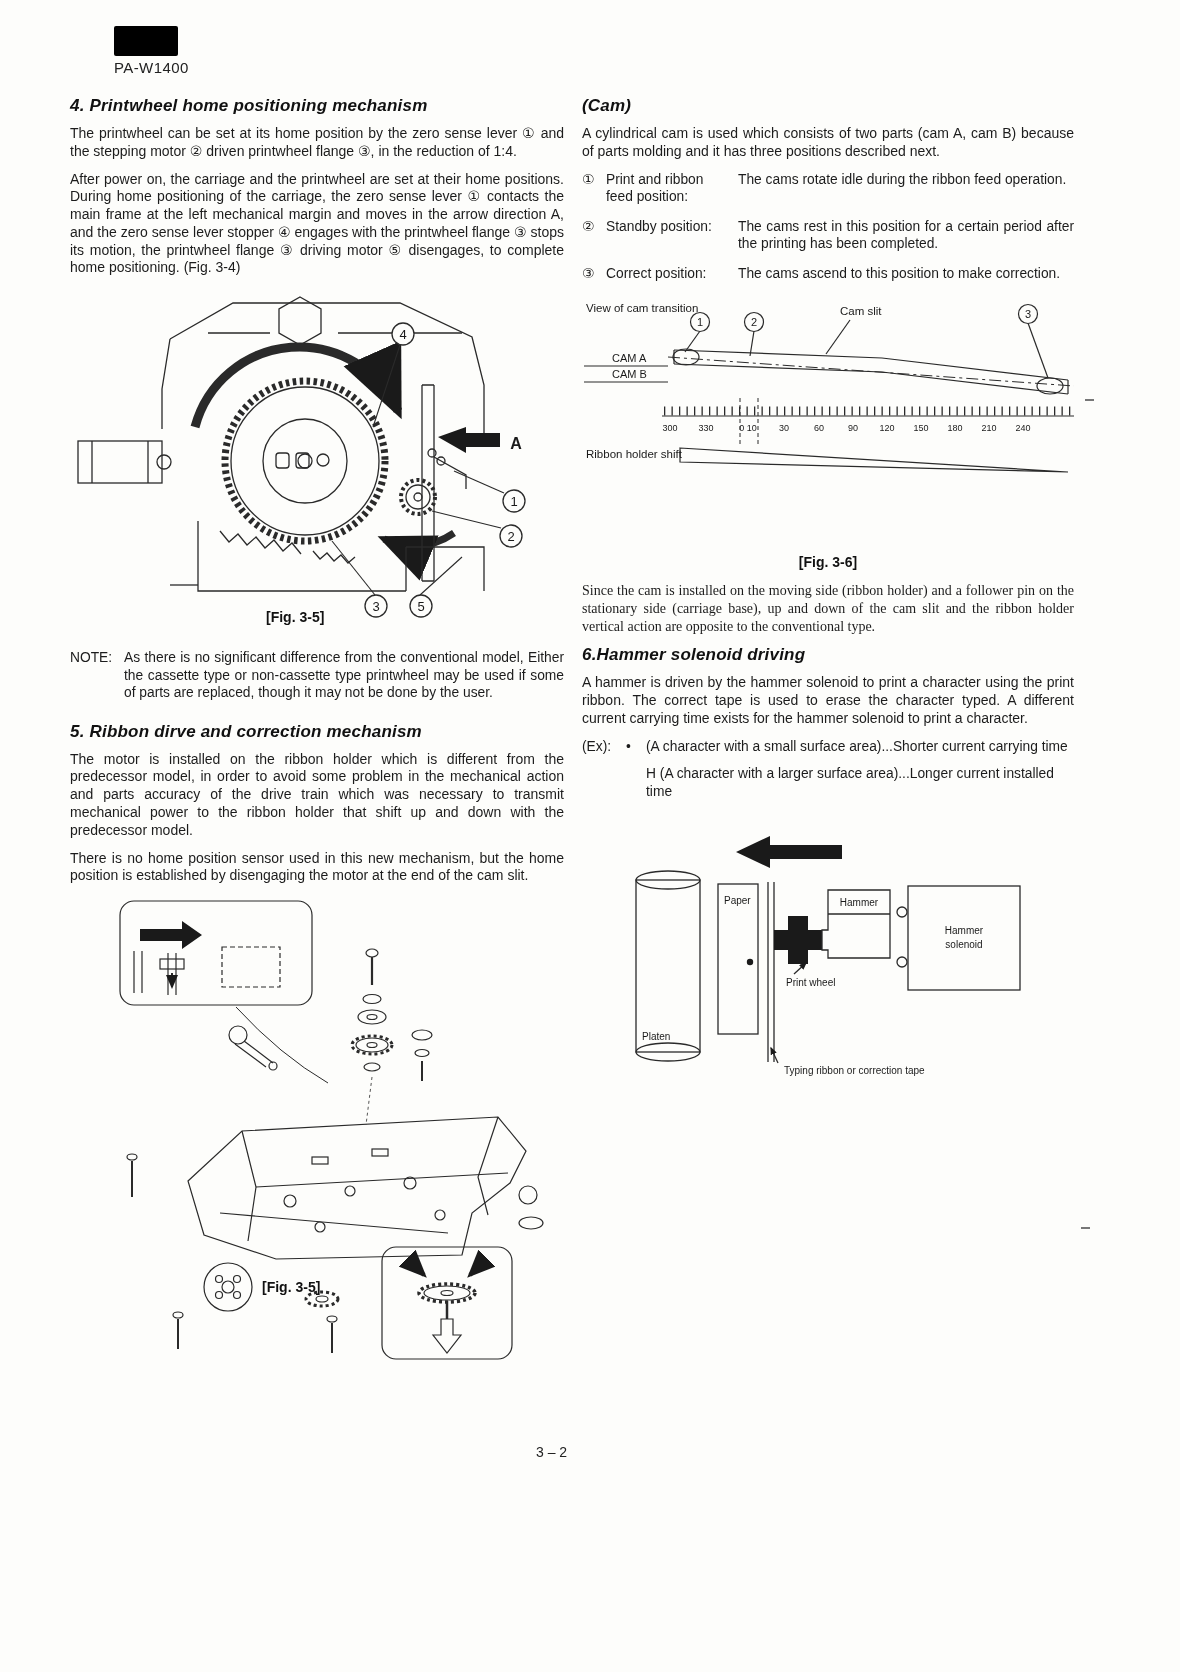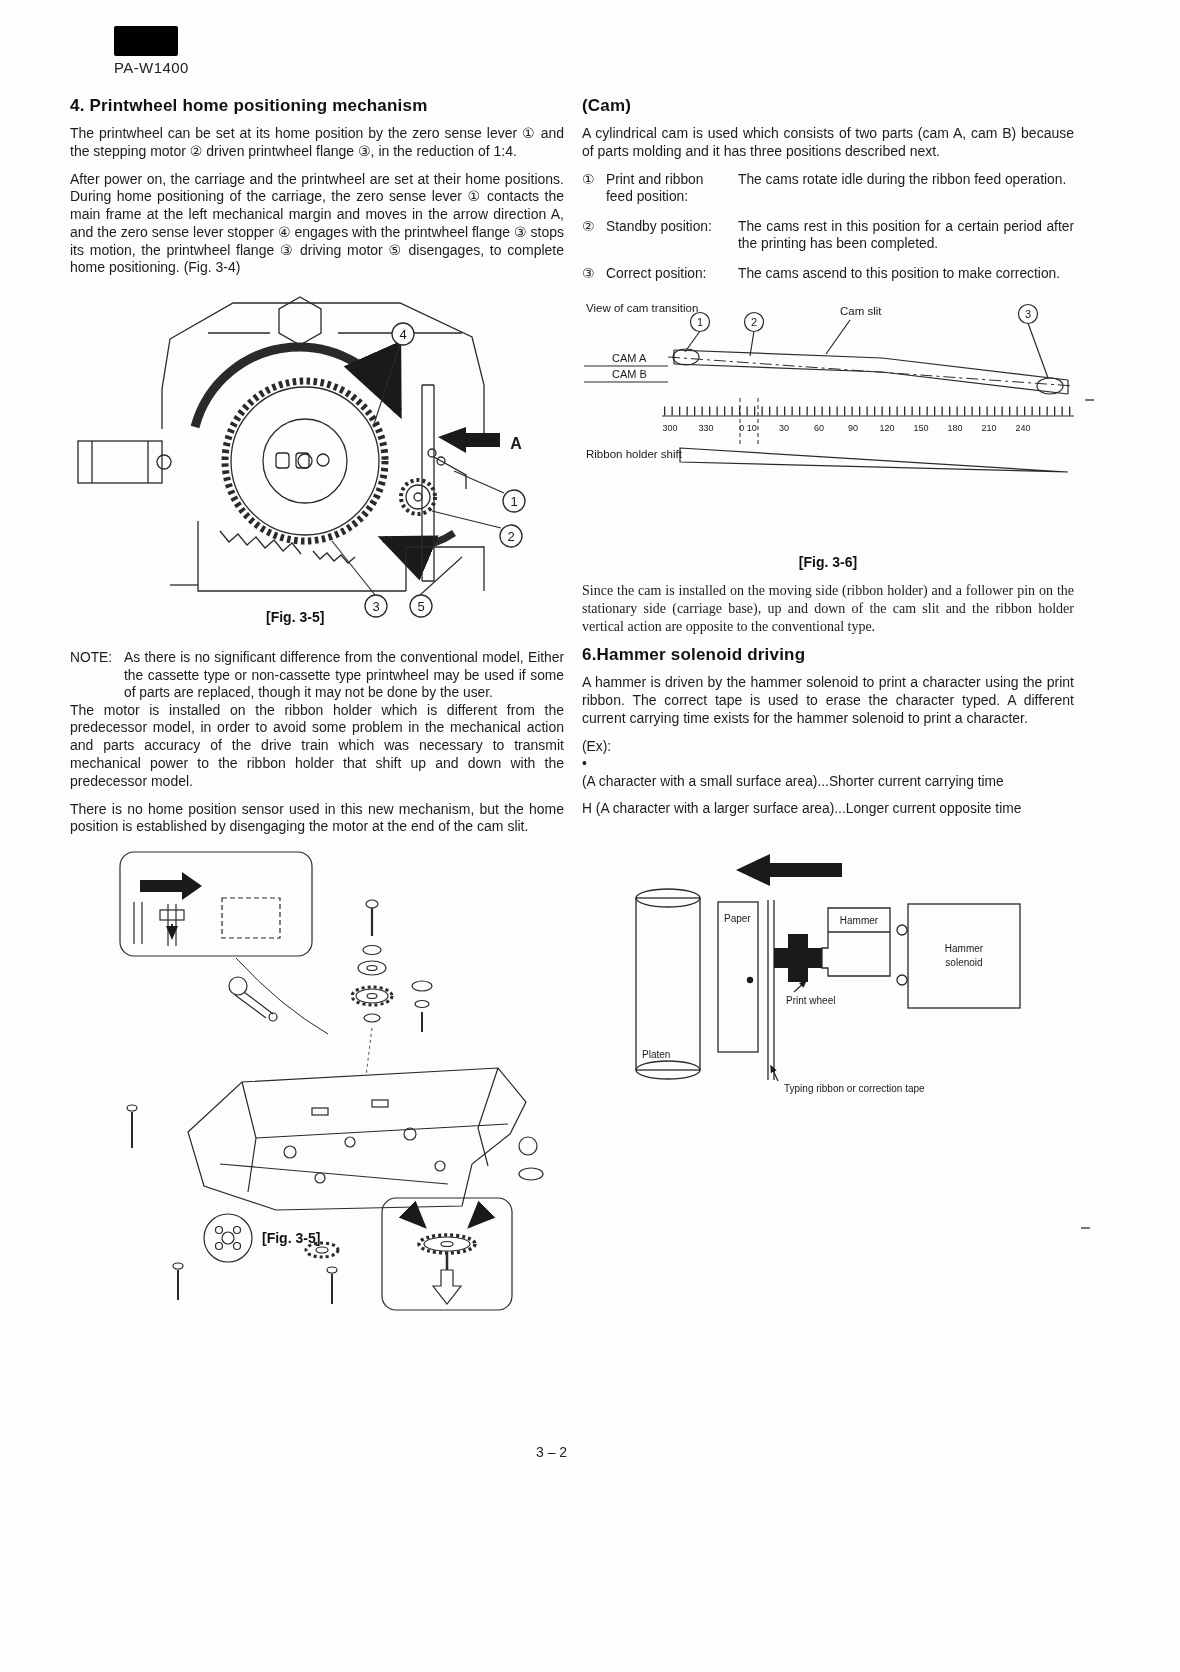--- a/index.html
+++ b/index.html
@@ -10,21 +10,21 @@
     color:#1c1c1c; background:#fdfdfb;
   }
   .logo-block { position:absolute; left:114px; top:26px; }
   .logo-box { width:64px; height:30px; background:#000; border-radius:2px; }
   .model-label { font-size:15px; margin-top:3px; letter-spacing:.4px; color:#222; }
 
   .col { position:absolute; top:96px; }
   .col-left  { left:70px;  width:494px; }
   .col-right { left:582px; width:492px; }
 
-  h2 { font-size:17px; font-weight:bold; color:#111; margin-bottom:9px; letter-spacing:.2px; }
+  h2 { font-size:17px; font-weight:bold; color:#111; margin-bottom:9px; letter-spacing:.2px;font-style:italic; }
   p.body-text { font-size:14px; line-height:1.27; text-align:justify; margin-bottom:10px; }
 
   .note { display:flex; gap:8px; font-size:13.8px; line-height:1.27; margin-top:16px; }
   .note-label { flex:none; width:46px; }
   .note-text { flex:1; text-align:justify; }
 
   .h5 { margin-top:20px; }
   .h6 { margin-top:10px; }
 
   figure { position:relative; }
@@ -35,21 +35,21 @@
   .fig35 .fig-caption { position:absolute; left:192px; top:354px;margin-top:30px; }
   .fig36 { margin-top:16px; }
   .fig36 .fig-caption { text-align:center; }
   .fig-hammer { margin:24px 0 0 46px; }
 
   .cam-item { display:flex; font-size:13.8px; line-height:1.27; margin-bottom:12px; }
   .cam-num  { flex:none; width:24px; }
   .cam-term { flex:none; width:132px; padding-right:8px; }
   .cam-desc { flex:1; text-align:justify; }
 
-  .ex-row { display:flex; font-size:13.8px; line-height:1.27; margin-top:4px;flex-direction:column; }
+  .ex-row { display:flex; font-size:13.8px; line-height:1.27; margin-top:4px; }
   .ex-label { flex:none; width:44px; }
   .ex-bullet { flex:none; width:20px; }
   .ex-texts { flex:1; }
   .ex-item { margin-bottom:10px; text-align:left; }
 
   .page-number { position:absolute; left:536px; top:1444px; font-size:14px; color:#222; }
 
   .scan-mark { position:absolute; background:#777; }
   .scan-mark.m1 { left:1085px; top:399px;  width:9px; height:2px; }
   .scan-mark.m2 { left:1081px; top:1227px; width:9px; height:2px; }
@@ -142,20 +142,21 @@
       </g>
     </svg>
     <figcaption class="fig-caption">[Fig. 3-5]</figcaption>
   </figure>
 
   <div class="note">
     <span class="note-label">NOTE:</span>
     <span class="note-text">As there is no significant difference from the conventional model, Either the cassette type or non-cassette type printwheel may be used if some of parts are replaced, though it may not be done by the user.</span>
   </div>
 
+  <h2 class="h5">5. Ribbon dirve and correction mechanism</h2>
   <p class="body-text">The motor is installed on the ribbon holder which is different from the predecessor model, in order to avoid some problem in the mechanical action and parts accuracy of the drive train which was necessary to transmit mechanical power to the ribbon holder that shift up and down with the predecessor model.</p>
   <p class="body-text">There is no home position sensor used in this new mechanism, but the home position is established by disengaging the motor at the end of the cam slit.</p>
 
   <figure class="fig35">
     <svg width="494" height="470" viewBox="0 0 494 470">
       <defs>
         <marker id="m35" markerWidth="8" markerHeight="8" refX="6" refY="3" orient="auto">
           <path d="M0,0 L7,3 L0,6 Z" fill="#1a1a1a"></path>
         </marker>
       </defs>
@@ -330,21 +331,21 @@
   <p class="body-text" style="margin-top:12px;font-family:Liberation Serif, serif;">Since the cam is installed on the moving side (ribbon holder) and a follower pin on the stationary side (carriage base), up and down of the cam slit and the ribbon holder vertical action are opposite to the conventional type.</p>
 
   <h2 class="h6">6.Hammer solenoid driving</h2>
   <p class="body-text">A hammer is driven by the hammer solenoid to print a character using the print ribbon. The correct tape is used to erase the character typed. A different current carrying time exists for the hammer solenoid to print a character.</p>
 
   <div class="ex-row">
     <span class="ex-label">(Ex):</span>
     <span class="ex-bullet">•</span>
     <div class="ex-texts">
       <div class="ex-item">(A character with a small surface area)...Shorter current carrying time</div>
-      <div class="ex-item">H (A character with a larger surface area)...Longer current opposite time</div>
+      <div class="ex-item">H (A character with a larger surface area)...Longer current installed time</div>
     </div>
   </div>
 
   <figure class="fig-hammer">
     <svg width="410" height="265" viewBox="0 0 410 265">
       <defs>
         <marker id="mh" markerWidth="7" markerHeight="7" refX="5" refY="2.5" orient="auto">
           <path d="M0,0 L6,2.5 L0,5 Z" fill="#1a1a1a"></path>
         </marker>
       </defs>

